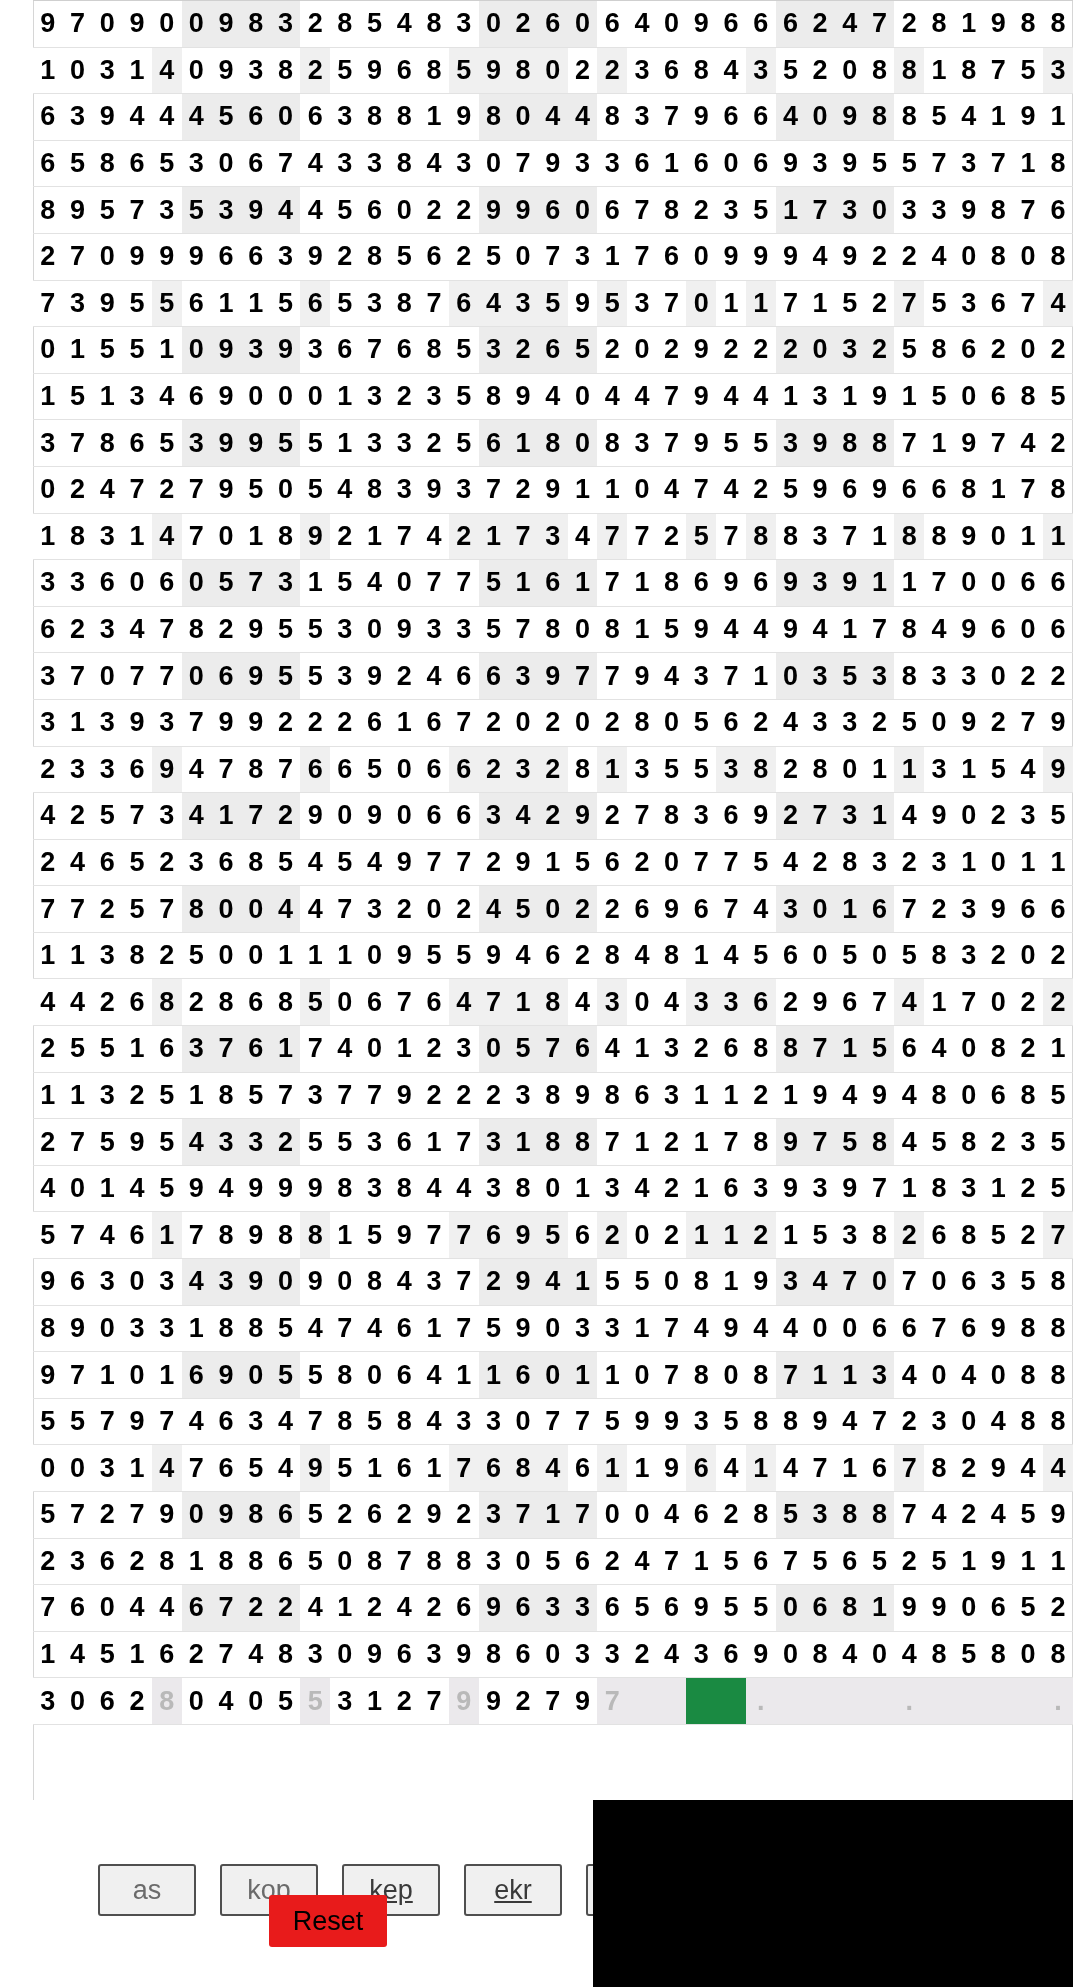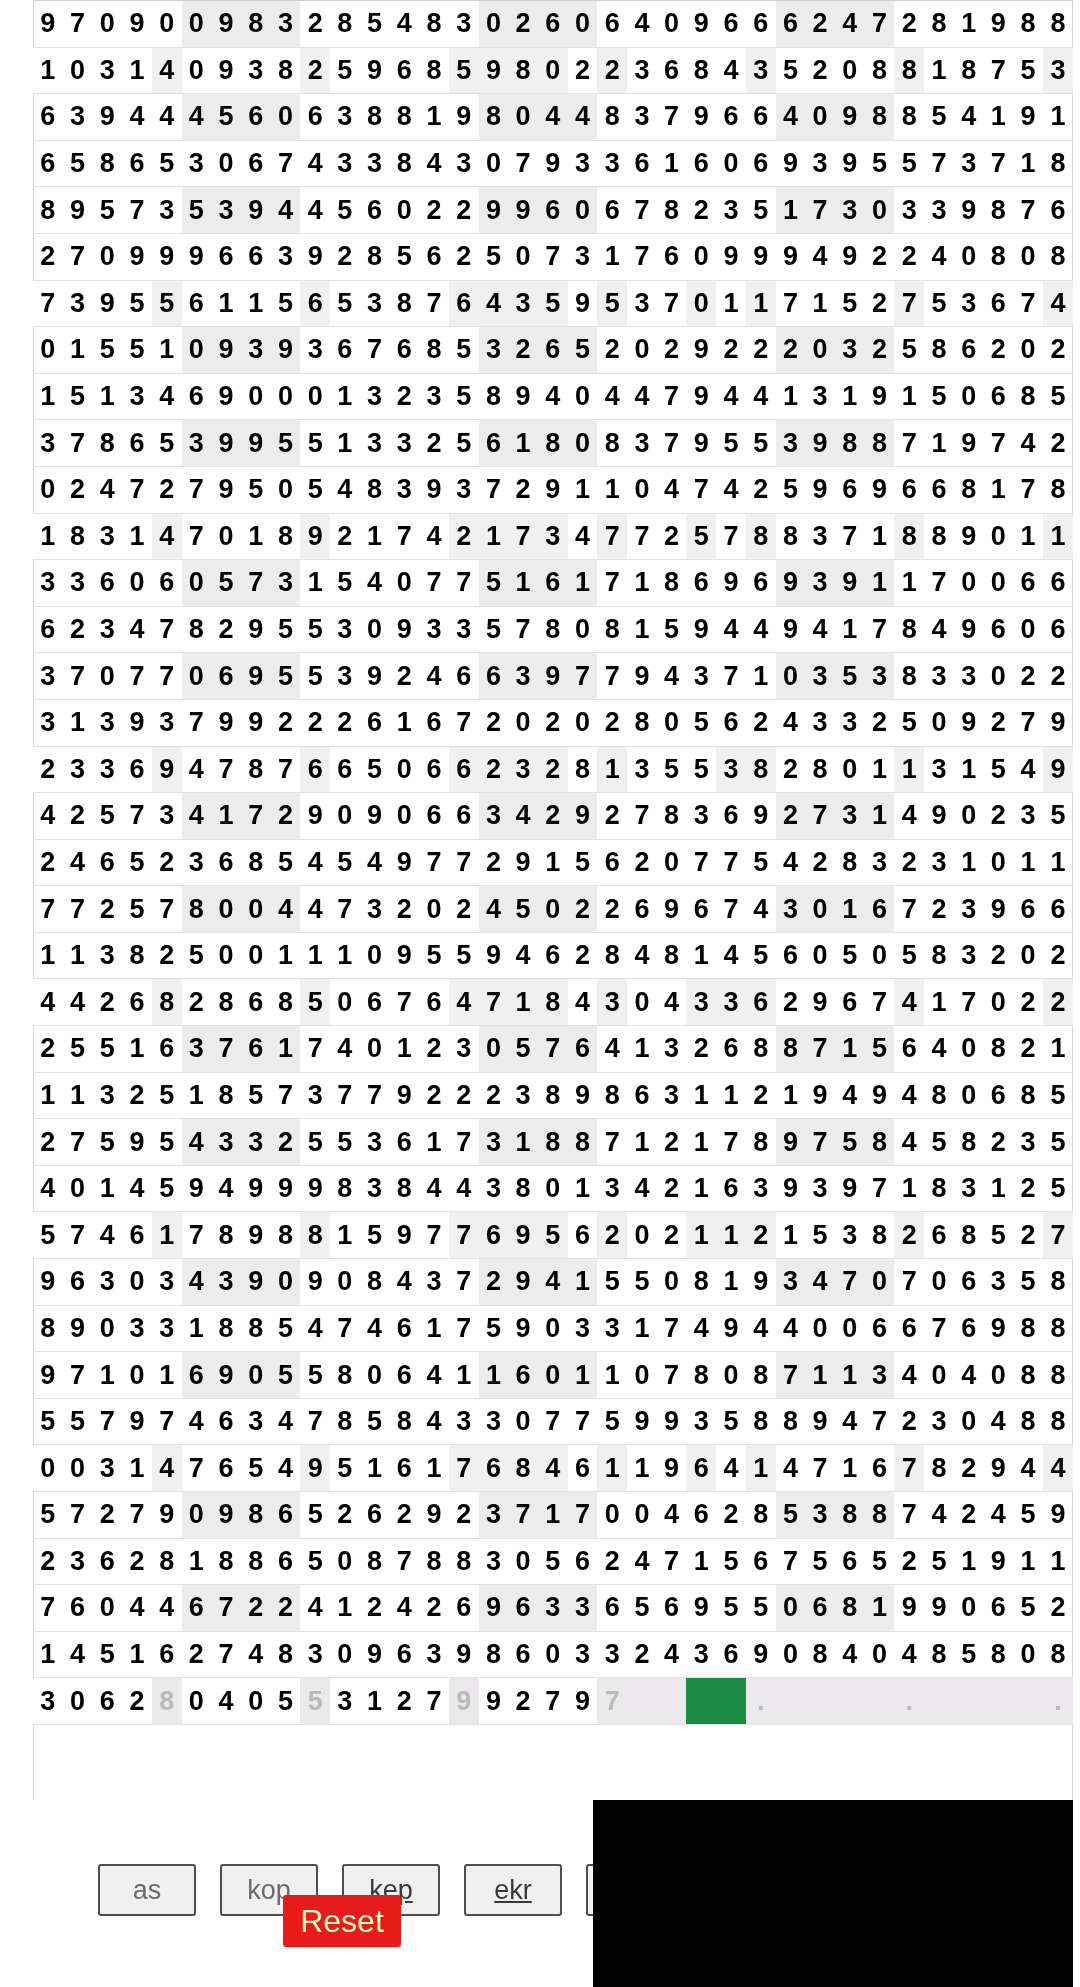--- a/index.html
+++ b/index.html
@@ -101,29 +101,29 @@
     display:flex;
     align-items:center;
     justify-content:center;
     padding:0 14px;
     box-sizing:border-box;
     cursor:pointer;
   }
   .gbtn.dark{color:#3a3a3a;text-decoration:underline;}
   .reset-btn{
     position:absolute;
-    left:250px;
+    left:236px;
     top:95px;
     width:118px;
     height:52px;
     background:#e81b1b;
-    color:#fef9c3;
+    color:#000000;
     border:none;
     border-radius:3px;
-    font-size:32px;
+    font-size:27px;
     font-family:"Liberation Sans", sans-serif;
     display:flex;
     align-items:center;
     justify-content:center;
     cursor:pointer;
   }
   .black-panel{
     position:absolute;
     left:560px;
     top:0;

